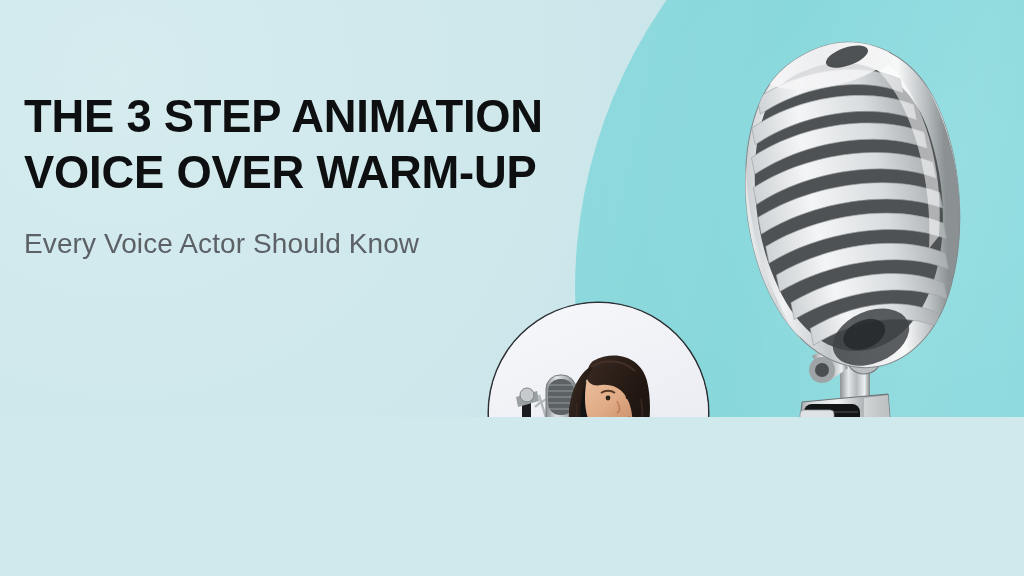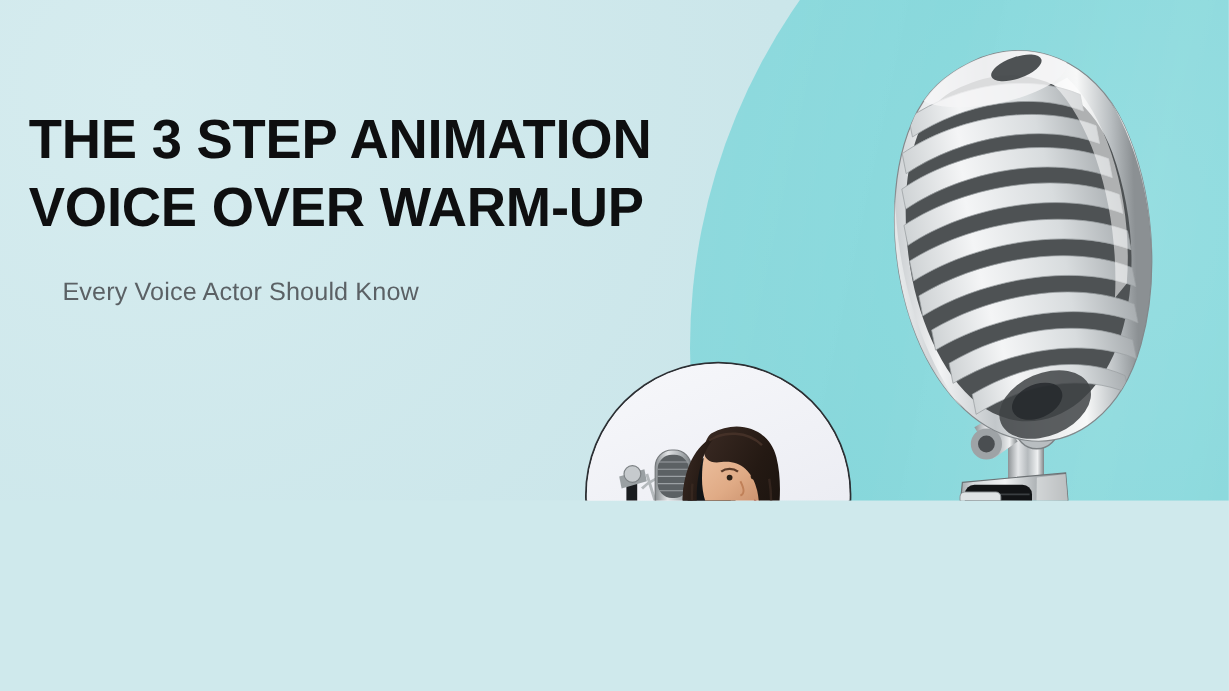--- a/index.html
+++ b/index.html
@@ -52,25 +52,24 @@
     letter-spacing:-0.2px;
     color:#0e0f10;
     white-space:nowrap;
     transform:scaleX(0.985);
     transform-origin:left center;
   }
   .subtitle {
     margin-top:30px;
     font-family:"Liberation Sans", sans-serif;
     font-weight:400;
-    font-size:21px;
+    font-size:28px;
     line-height:28px;
     color:#5b6165;
     letter-spacing:0.1px;
-    margin-left:28px;
   }
 
   
   .portrait {
     position:absolute;
     left:489px; top:303px;
     width:219px; height:219px;
     border-radius:50%;
     overflow:hidden;
     background:#f2f3f7;

